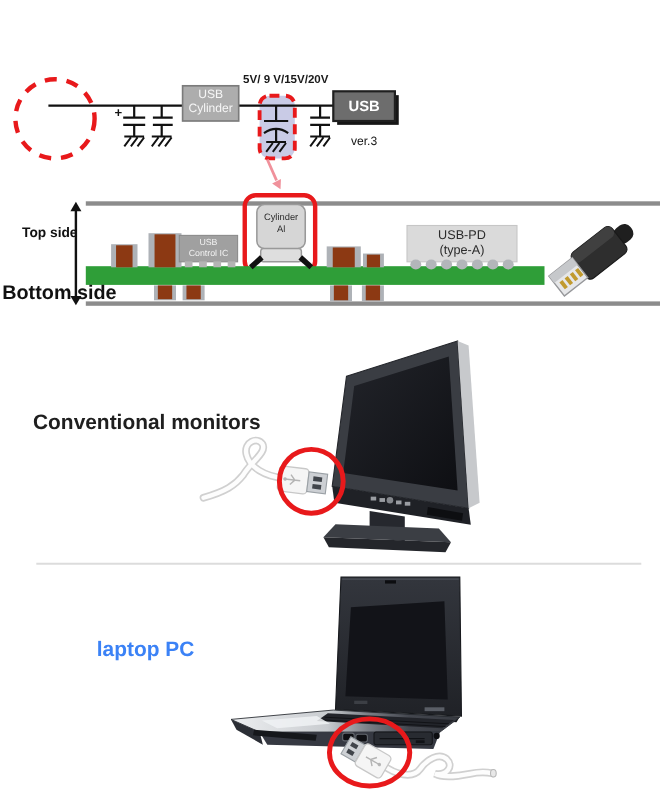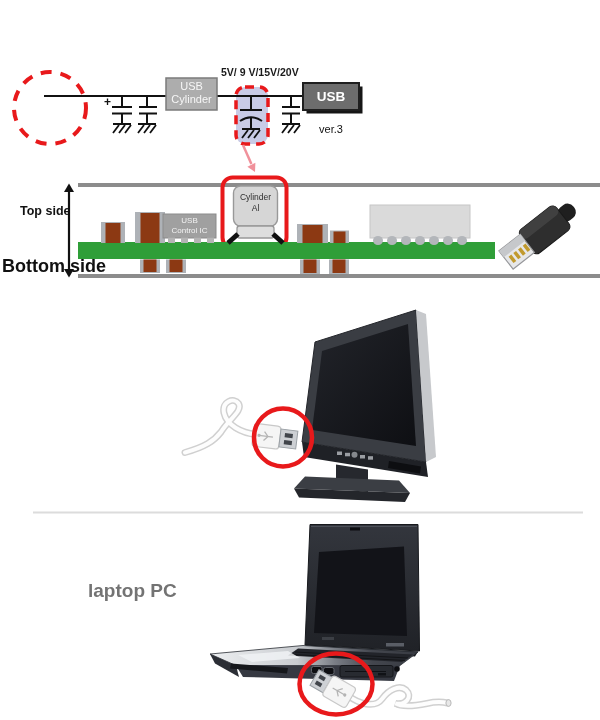--- a/index.html
+++ b/index.html
@@ -14,21 +14,21 @@
   .box-label{position:absolute;text-align:center;}
   .lbl-usbctl{left:166px;top:80px;width:51px;font-size:11px;line-height:1.2;color:#f6f6f6;}
   .lbl-usb{left:303px;top:83px;width:56px;height:27px;line-height:27px;font-size:13.5px;font-weight:700;color:#ffffff;}
   .lbl-ver3{left:303px;top:111px;width:56px;font-size:11px;color:#111;margin-top:12px;}
   .lbl-topside{left:20px;top:204px;font-size:12.5px;color:#111;}
   .lbl-bottomside{left:2px;top:256px;font-size:18px;color:#111;}
   .lbl-ic{left:163px;top:216px;width:53px;font-size:8px;line-height:1.3;color:#f2f2f2;}
   .lbl-cyl{left:233px;top:192px;width:45px;font-size:8.5px;line-height:1.3;color:#2e2e2e;text-align:center;}
   .lbl-usbpd{left:370px;top:207px;width:100px;font-size:11.5px;line-height:1.25;color:#2b2b2b;}
   .lbl-monitors{left:30px;top:374px;font-size:19px;color:#1f1f1f;}
-  .lbl-laptop{left:88px;top:580px;font-size:19px;color:#737373;}
+  .lbl-laptop{left:88px;top:580px;font-size:19px;color:#3b82f6;}
 </style>
 </head>
 <body>
 
 <div id="canvas">
 
 <svg id="gfx" width="600" height="720" viewBox="0 0 600 720">
   <defs>
     <linearGradient id="monGrad" x1="0" y1="0" x2="1" y2="1">
       <stop offset="0" stop-color="#22242a"></stop>
@@ -232,16 +232,21 @@
 <div class="txt lbl-bottomside">Bottom side</div>
 
 <div class="box-label lbl-ic">
   <div>USB</div>
   <div>Control IC</div>
 </div>
 <div class="box-label lbl-cyl">
   <div>Cylinder</div>
   <div>Al</div>
 </div>
-
+<div class="box-label lbl-usbpd">
+  <div>USB-PD</div>
+  <div>(type-A)</div>
+</div>
+
+<div class="txt lbl-monitors">Conventional monitors</div>
 <div class="txt lbl-laptop">laptop PC</div>
 
 </div>
 
 </body></html>

